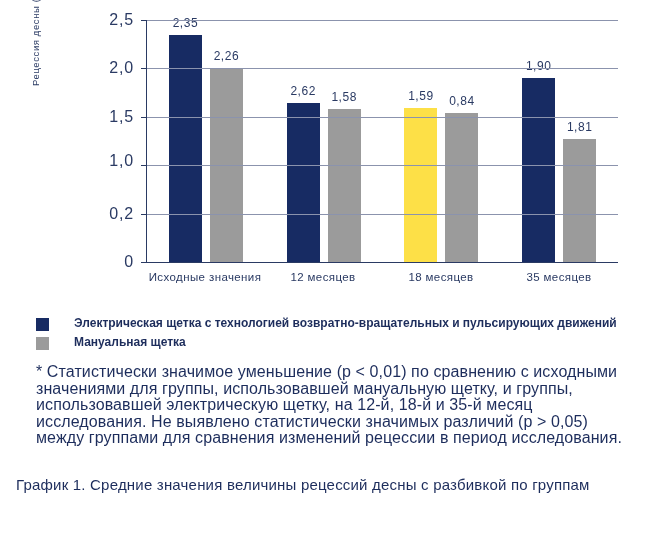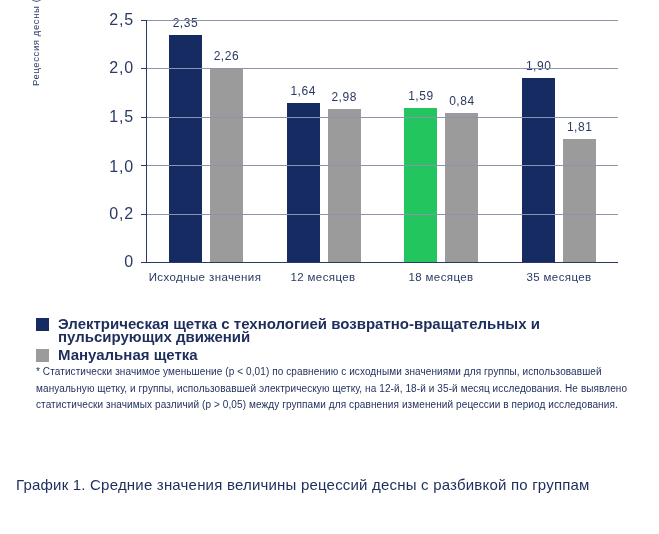--- a/index.html
+++ b/index.html
@@ -165,33 +165,34 @@
   .swatch {
     width: 13px;
     height: 13px;
     margin-right: 9px;
     flex: 0 0 auto;
     margin-top: 1px;
   }
   .swatch.dark { background: #172b63; }
   .swatch.grey { background: #9b9b9b; }
   .legend-text {
-    font-size: 15px;
+    font-size: 12px;
     line-height: 13px;
     color: #1d2d5c;
     font-weight: bold;
+    margin-left: 16px;
   }
 
   
   .footnote {
     position: absolute;
     left: 36px;
     top: 364px;
     width: 596px;
-    font-size: 10px;
+    font-size: 16px;
     line-height: 16.5px;
     color: #1d2d5c;
     letter-spacing: 0.1px;
   }
 
   
   .caption {
     position: absolute;
     left: 16px;
     top: 474px;
@@ -208,45 +209,45 @@
 <div class="page">
 
   <div class="chart-wrap">
 
     <div class="y-axis-title">Рецессия десны (мм)</div>
 
     <div class="plot">
       <div class="yticks">
           <div class="ytick" style="top: 242px;">0</div>
           <div class="ytick" style="top: 193.6px;">0,2</div>
-          <div class="ytick" style="top: 147px;">1,0</div>
+          <div class="ytick" style="top: 141px;">1,0</div>
           <div class="ytick" style="top: 96.8px; margin-left: 6px;">1,5</div>
           <div class="ytick" style="top: 48.4px;">2,0</div>
           <div class="ytick" style="top: 0px;">2,5</div>
         </div>
       <div class="grid">
         <div class="bars">
             <div class="group">
               <div class="bar dark" style="height: 227.48px; background: rgb(23, 43, 99);">
                 <div class="bar-label">2,35</div>
               </div>
               <div class="bar grey" style="height: 194px; background: rgb(155, 155, 155);">
                 <div class="bar-label">2,26</div>
               </div>
             </div>
             <div class="group">
               <div class="bar dark" style="height: 158.752px; background: rgb(23, 43, 99);">
-                <div class="bar-label">1,64</div>
+                <div class="bar-label">2,62</div>
               </div>
               <div class="bar grey" style="height: 152.944px; background: rgb(155, 155, 155);">
-                <div class="bar-label">2,98</div>
-              </div>
-            </div>
-            <div class="group">
-              <div class="bar dark" style="height: 153.912px; background: #22c55e;">
+                <div class="bar-label">1,58</div>
+              </div>
+            </div>
+            <div class="group">
+              <div class="bar dark" style="height: 153.912px; background: #fde047;">
                 <div class="bar-label">1,59</div>
               </div>
               <div class="bar grey" style="height: 149.072px; background: rgb(155, 155, 155);">
                 <div class="bar-label">0,84</div>
               </div>
             </div>
             <div class="group">
               <div class="bar dark" style="height: 183.92px; background: rgb(23, 43, 99);">
                 <div class="bar-label">1,90</div>
               </div>

